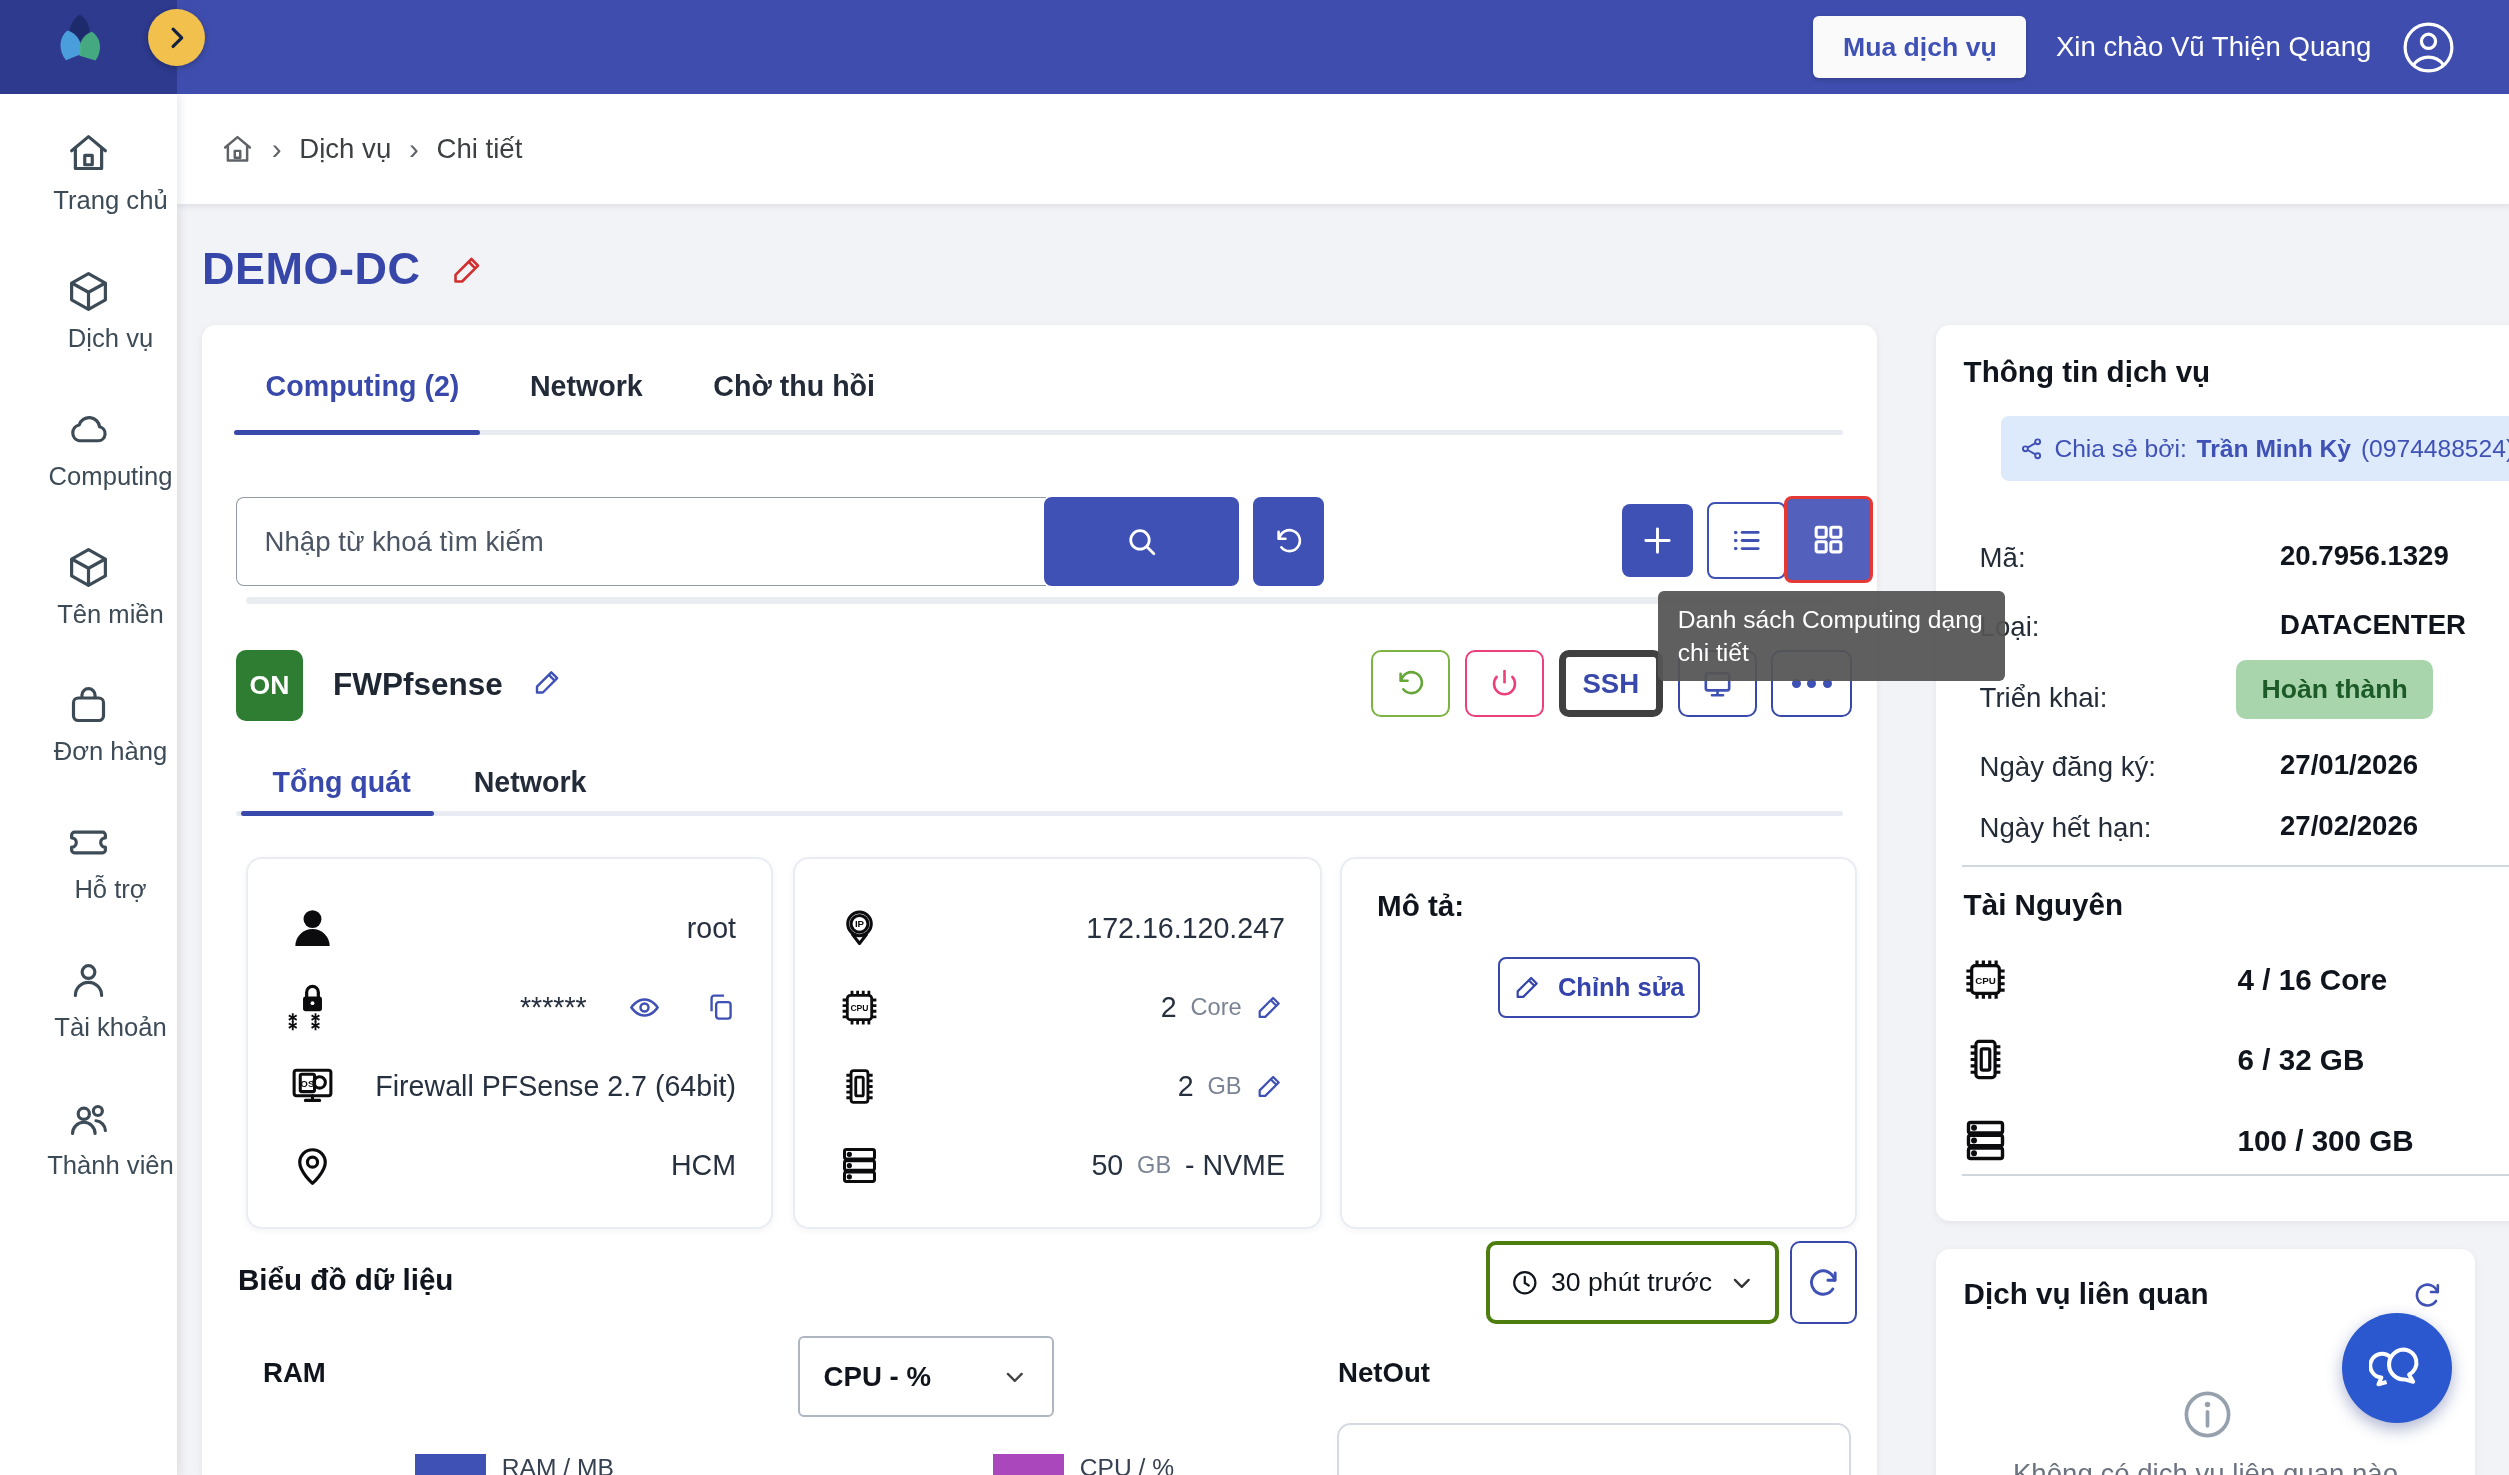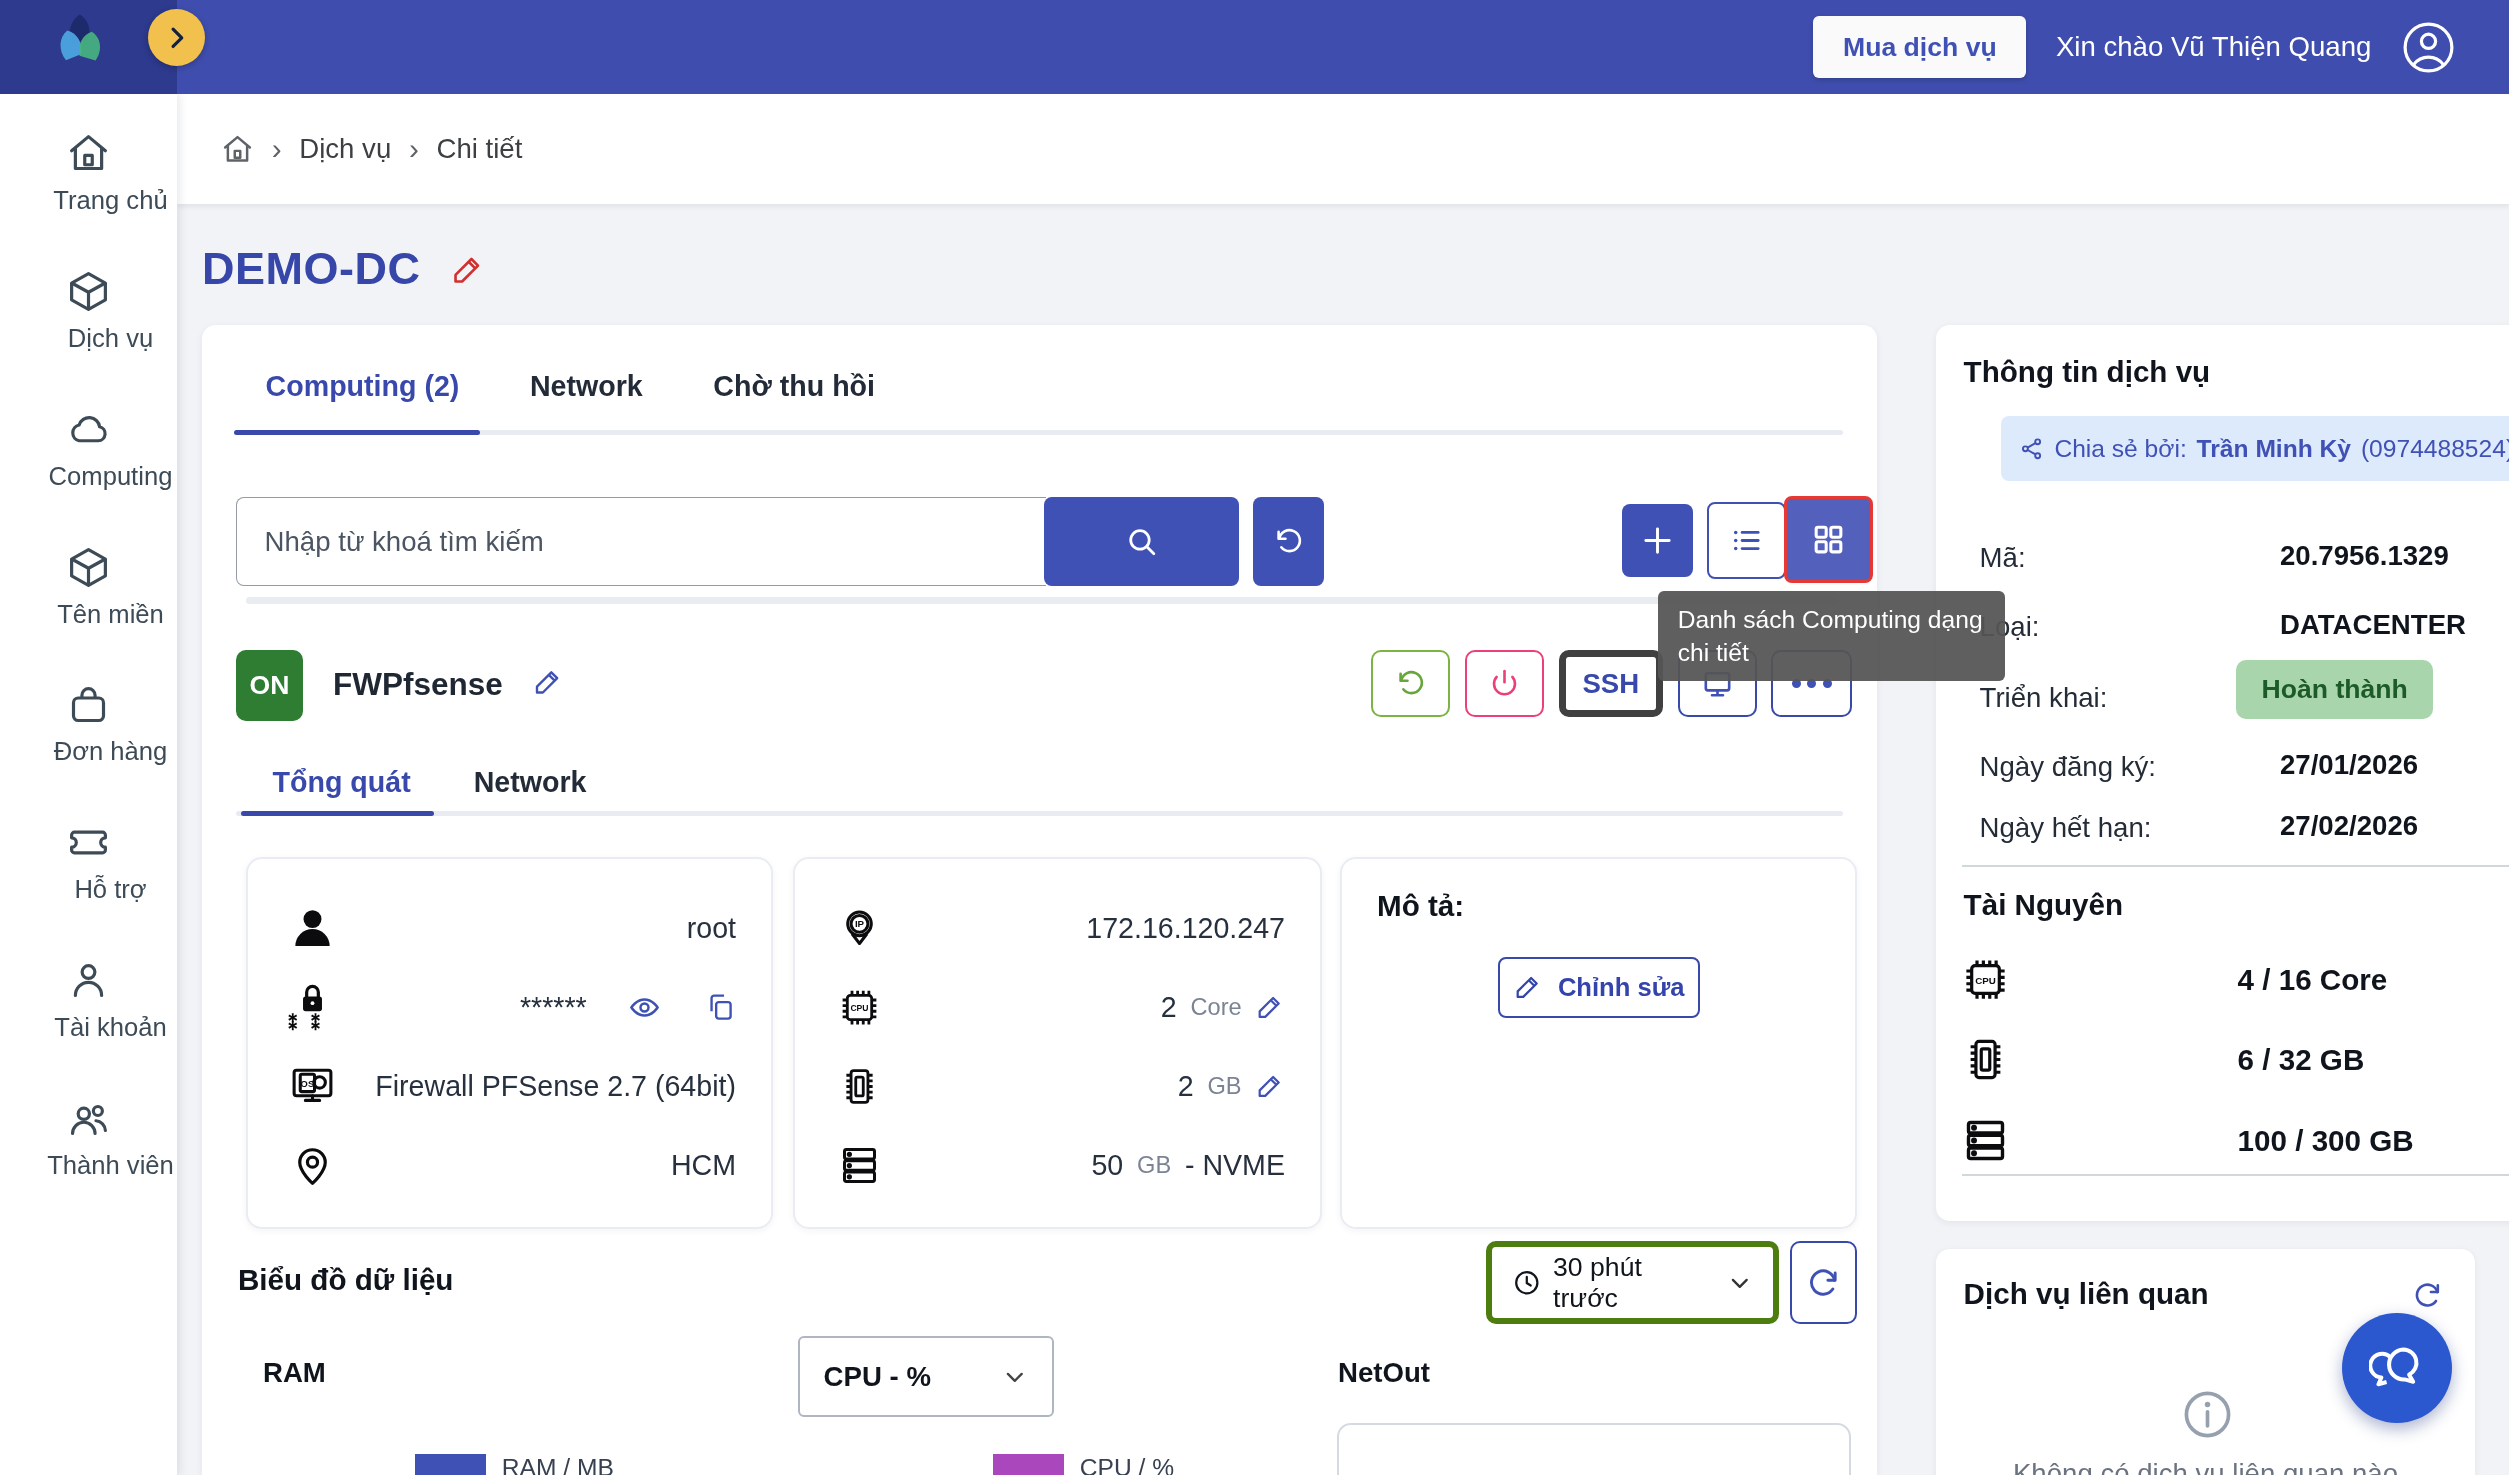--- a/index.html
+++ b/index.html
@@ -79,21 +79,21 @@
   .info-row { height:79px; display:flex; align-items:center; justify-content:space-between; }
   .info-row .val { font-size:28.6px; color:#27303f; display:flex; align-items:center; gap:13.8px; }
   .unit { color:#7b8494; font-size:23.6px; }
   .mini-edit { color:#3f51b5; cursor:pointer; }
   .icon-col { color:#0c0c0f; width:59px; display:flex; flex-direction:column; align-items:center; }
   .asterisks { font-size:19.7px; letter-spacing:3px; font-weight:700; line-height:7.9px; }
   .desc-title { font-size:29.6px; font-weight:700; color:#10151d; }
   .desc-edit-btn { margin:34px auto 0; width:202px; height:61px; border:2px solid #3949ab; background:#fff; border-radius:7.9px; color:#3444ac; font-size:25.6px; font-weight:700; display:flex; align-items:center; justify-content:center; gap:15.8px; cursor:pointer; font-family:inherit; }
 
   .charts-title { position:absolute; left:36px; top:938px; font-size:29.6px; font-weight:700; color:#10151d; }
-  .range-select { position:absolute; left:1284px; top:916px; width:293px; height:83px; background:#fff; border:6px solid #4d7c0f; border-radius:9.9px; display:flex; align-items:center; padding:0 19.7px; gap:11.8px; cursor:pointer; font-size:26.6px; color:#10151d; }
+  .range-select { position:absolute; left:1284px; top:916px; width:293px; height:83px; background:#fff; border:4px solid #4d7c0f; border-radius:9.9px; display:flex; align-items:center; padding:0 19.7px; gap:11.8px; cursor:pointer; font-size:26.6px; color:#10151d; }
   .range-select .chev { margin-left:auto; color:#333; }
   .sync-btn { position:absolute; left:1588px; top:916px; width:67px; height:83px; background:#fff; border:2px solid #3949ab; border-radius:9.9px; color:#3f51b5; display:flex; align-items:center; justify-content:center; cursor:pointer; }
 
   .ram-lbl { position:absolute; left:61px; top:1032px; font-size:27.6px; font-weight:700; color:#10151d; }
   .metric-select { position:absolute; left:596px; top:1011px; width:256px; height:81px; background:#fff; border:2px solid #aeb6c2; border-radius:5.9px; display:flex; align-items:center; padding:0 23.6px; font-size:27.6px; font-weight:700; color:#10151d; cursor:pointer; }
   .metric-select .chev { margin-left:auto; color:#444; }
   .netout-lbl { position:absolute; left:1136px; top:1032px; font-size:27.6px; font-weight:700; color:#10151d; }
   .netout-box { position:absolute; left:1135px; top:1098px; width:514px; height:128px; background:#fff; border:2px solid #d5dae2; border-radius:13.8px; }
   .legend { position:absolute; top:1129px; display:flex; align-items:center; gap:15.8px; font-size:24.6px; color:#374151; }
   .lg-ram { left:213px; }

